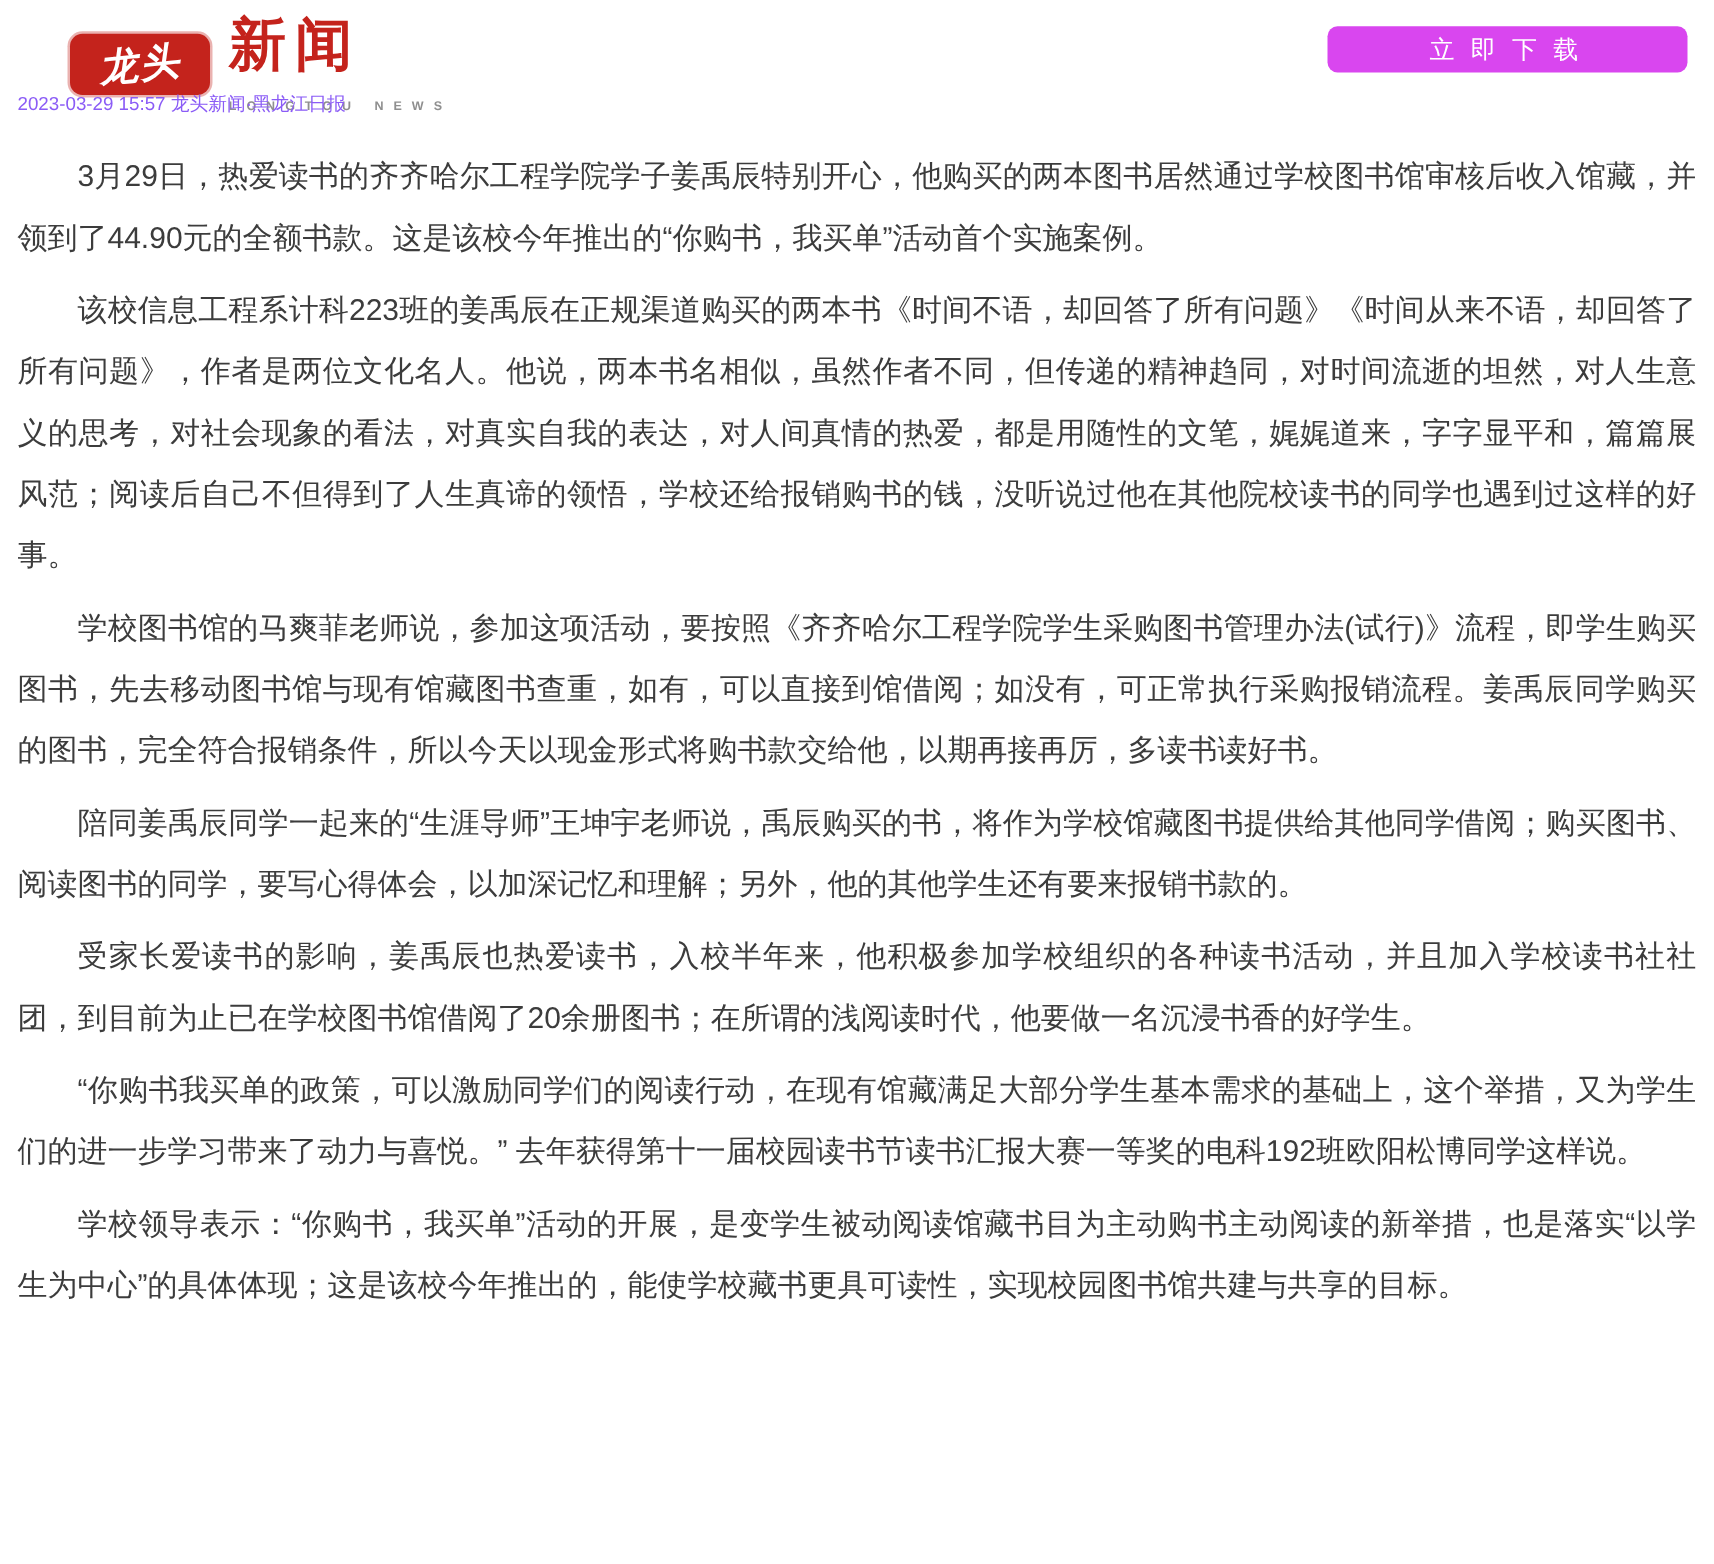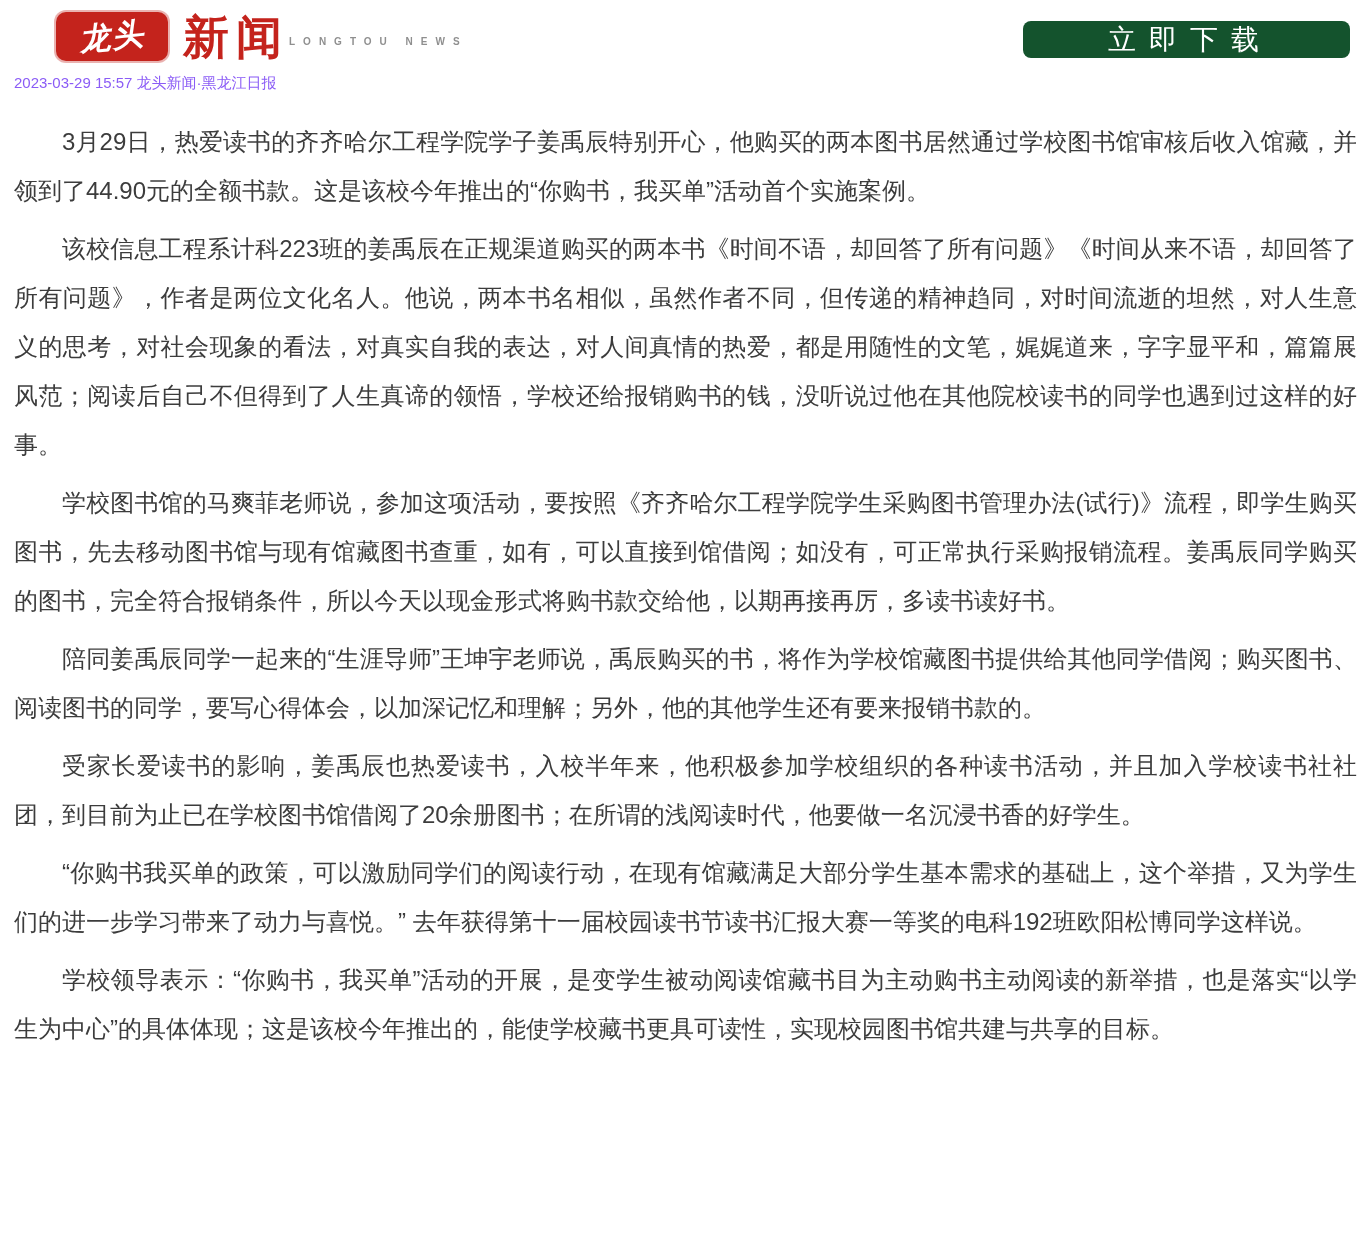--- a/index.html
+++ b/index.html
@@ -41,44 +41,44 @@
   }
   .seal-text {
     color: #ffffff;
     font-size: 31px;
     font-weight: bold;
     font-style: italic;
     transform: rotate(-6deg);
     letter-spacing: 2px;
     line-height: 1;
   }
-  .brand { display: flex; flex-direction: row; }
+  .brand { display: flex; flex-direction: column; }
   .brand-cn {
     font-size: 46px;
     font-weight: 800;
     color: #c4231c;
     letter-spacing: 7px;
     line-height: 1;
   }
   .brand-en {
     font-size: 10px;
     font-weight: bold;
     color: #8f8f8f;
     letter-spacing: 8px;
     margin-top: 22px;
   }
   .download-btn {
     margin-top: 9px;
-    width: 327px;
+    width: 288px;
     height: 37px;
-    background: #14532d;
+    background: #d946ef;
     border: none;
     border-radius: 8px;
     color: #ffffff;
-    font-size: 28px;
+    font-size: 20px;
     letter-spacing: 13px;
     text-indent: 7px;
     display: flex;
     align-items: center;
     justify-content: center;
     cursor: pointer;
     font-family: inherit;
   }
   
   main { padding: 0 14px; }

